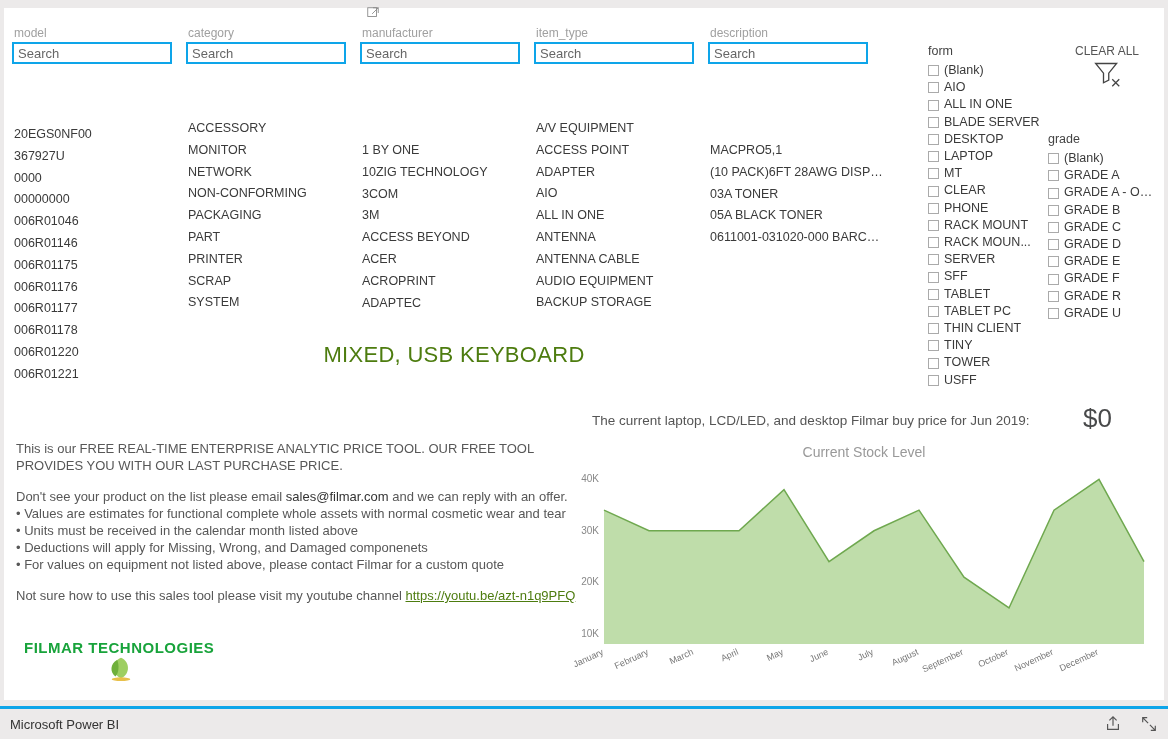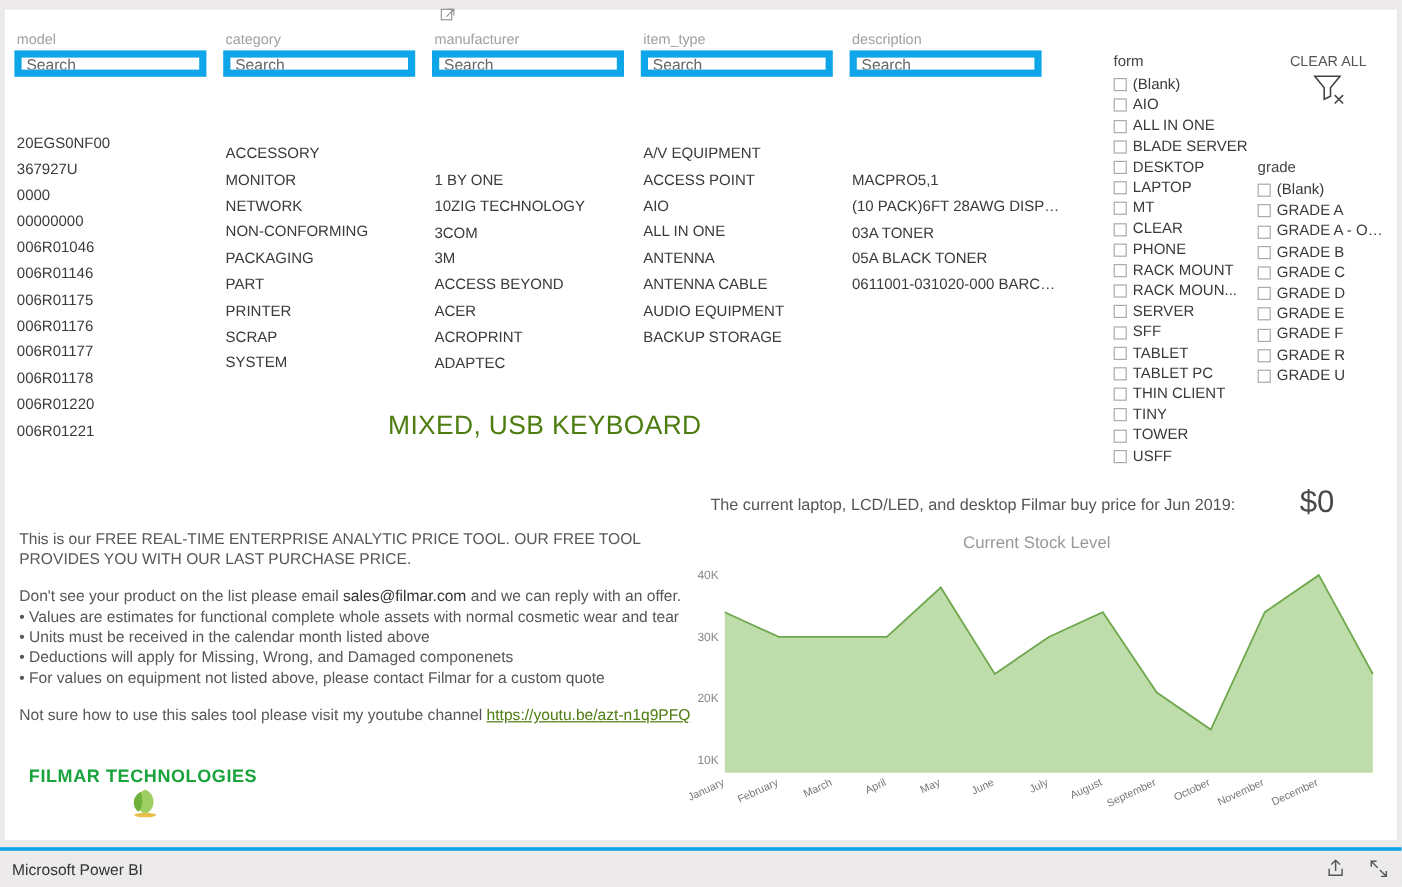--- a/index.html
+++ b/index.html
@@ -3,26 +3,26 @@
 <meta charset="utf-8">
 <style>
   * { box-sizing: border-box; font-family: "Segoe UI", Arial, sans-serif; }
   html,body{margin:0;padding:0;background:#eceaea;width:1168px;height:739px;overflow:hidden;}
   .report{position:absolute;top:8px;left:4px;width:1160px;height:692px;background:#fff;}
   .popout{position:absolute;top:-2px;left:362px;width:14px;height:14px;color:#888;}
   .popout svg{width:14px;height:14px;stroke:#888;stroke-width:1;fill:none;}
   .filters{position:absolute;top:18px;left:4px;right:4px;height:380px;}
   .fcol{position:absolute;top:0;}
   .fcol .label{font-size:12px;color:#a0a0a0;margin:0 0 2px 2px;}
-  .fcol input{width:160px;height:22px;border:6px solid #0ea5e9;padding:1px 4px;font-size:13px;color:#555;}
+  .fcol input{width:160px;height:22px;border:2px solid #0ea5e9;padding:1px 4px;font-size:13px;color:#555;}
   .fcol input::placeholder{color:#666;}
   .fcol ul{list-style:none;padding:0;margin:8px 0 0 2px;}
   .fcol li{font-size:12.5px;color:#3a3a3a;line-height:21.8px;white-space:nowrap;overflow:hidden;text-overflow:ellipsis;cursor:pointer;}
   .col-model{left:4px;width:164px;}
-  .col-model ul{margin-top:45px;}
+  .col-model ul{margin-top:60px;}
   .col-category{left:178px;width:164px;}
   .col-category ul{margin-top:54px;}
   .col-manufacturer{left:352px;width:164px;}
   .col-manufacturer ul{margin-top:76px;}
   .col-item_type{left:526px;width:164px;}
   .col-item_type ul{margin-top:54px;}
   .col-description{left:700px;width:180px;}
   .col-description ul{margin-top:76px;}
   .col-description li{max-width:200px;}
   .form-block{position:absolute;left:920px;top:18px;width:118px;}
@@ -110,20 +110,21 @@
           <li>ACROPRINT</li>
           <li>ADAPTEC</li>
         </ul>
     </div>
     <div class="fcol col-item_type">
       <div class="label">item_type</div>
       <input placeholder="Search" style="">
       <ul>
           <li>A/V EQUIPMENT</li>
           <li>ACCESS POINT</li>
+          <li>ADAPTER</li>
           <li>AIO</li>
           <li>ALL IN ONE</li>
           <li>ANTENNA</li>
           <li>ANTENNA CABLE</li>
           <li>AUDIO EQUIPMENT</li>
           <li>BACKUP STORAGE</li>
         </ul>
     </div>
     <div class="fcol col-description">
       <div class="label">description</div>

